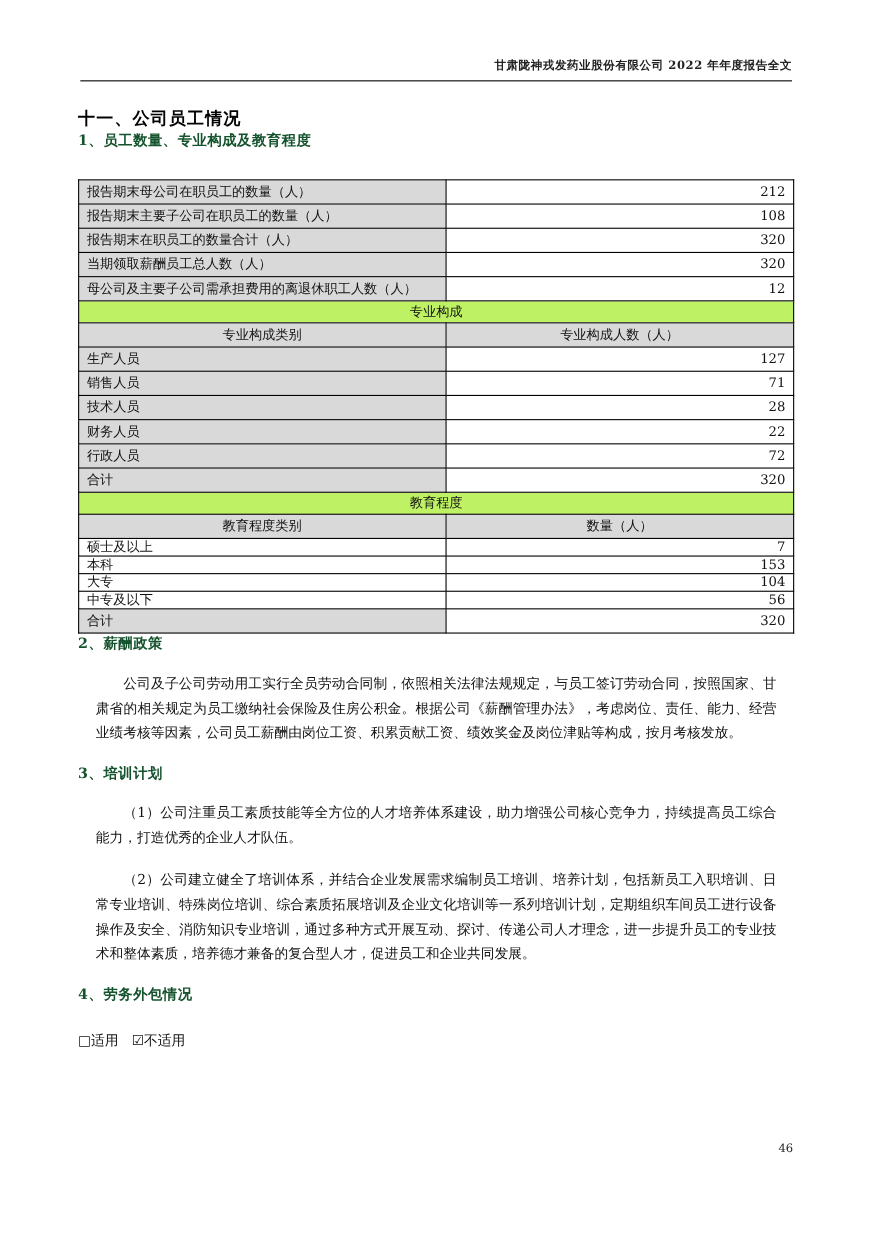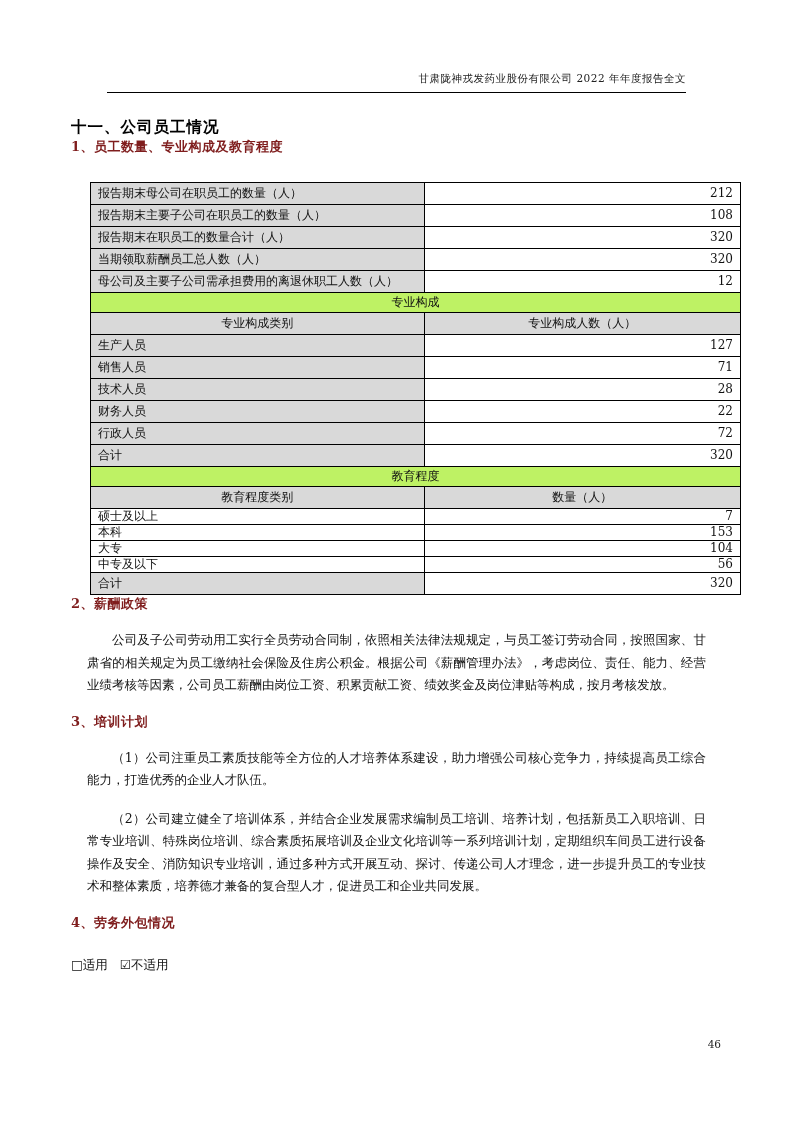--- a/index.html
+++ b/index.html
@@ -7,57 +7,57 @@
     position: relative;
     width: 793px;
     height: 1122px;
     background: #ffffff;
     font-family: "DejaVu Serif", "Liberation Serif", serif;
     color: #111111;
     overflow: hidden;
     box-sizing: border-box;
   }
   .header {
-    margin: 0 107px;
-    padding-top: 72px;
+    margin: 0 73px;
+    padding-top: 53px;
     padding-bottom: 6px;
     border-bottom: 1.5px solid #000000;
     text-align: right;
     font-size: 10.5px;
     color: #222222;
     letter-spacing: 0.5px;
+    font-weight: bold;
   }
   .content { margin: 0 71px; }
   h1.doc-title {
     font-size: 15.5px;
     font-weight: 700;
     margin: 24px 0 0 0;
     letter-spacing: 1px;
     color: #000000;
   }
   h2.sec-title {
     font-size: 13px;
     font-weight: 700;
     margin: 0;
-    color: #7f1d1d;
+    color: #14532d;
     letter-spacing: 0.5px;
   }
   .mt-s1 { margin-top: 29px; }
   .mt-s2 { margin-top: 31px; }
   .mt-s3 { margin-top: 30px; }
   .mt-s4 { margin-top: 30px; }
 
   table.emp-table {
     width: 100%;
     border-collapse: collapse;
     margin-top: 26px;
     font-size: 12px;
     table-layout: fixed;
     border: 1.5px solid #000000;
-    margin-left: 19px;
   }
   table.emp-table td {
     border: 1px solid #000000;
     padding: 3px 7px;
     vertical-align: middle;
     line-height: 15px;
     overflow: hidden;
     white-space: nowrap;
   }
   td.cell-label { width: 49%; text-align: left; }

